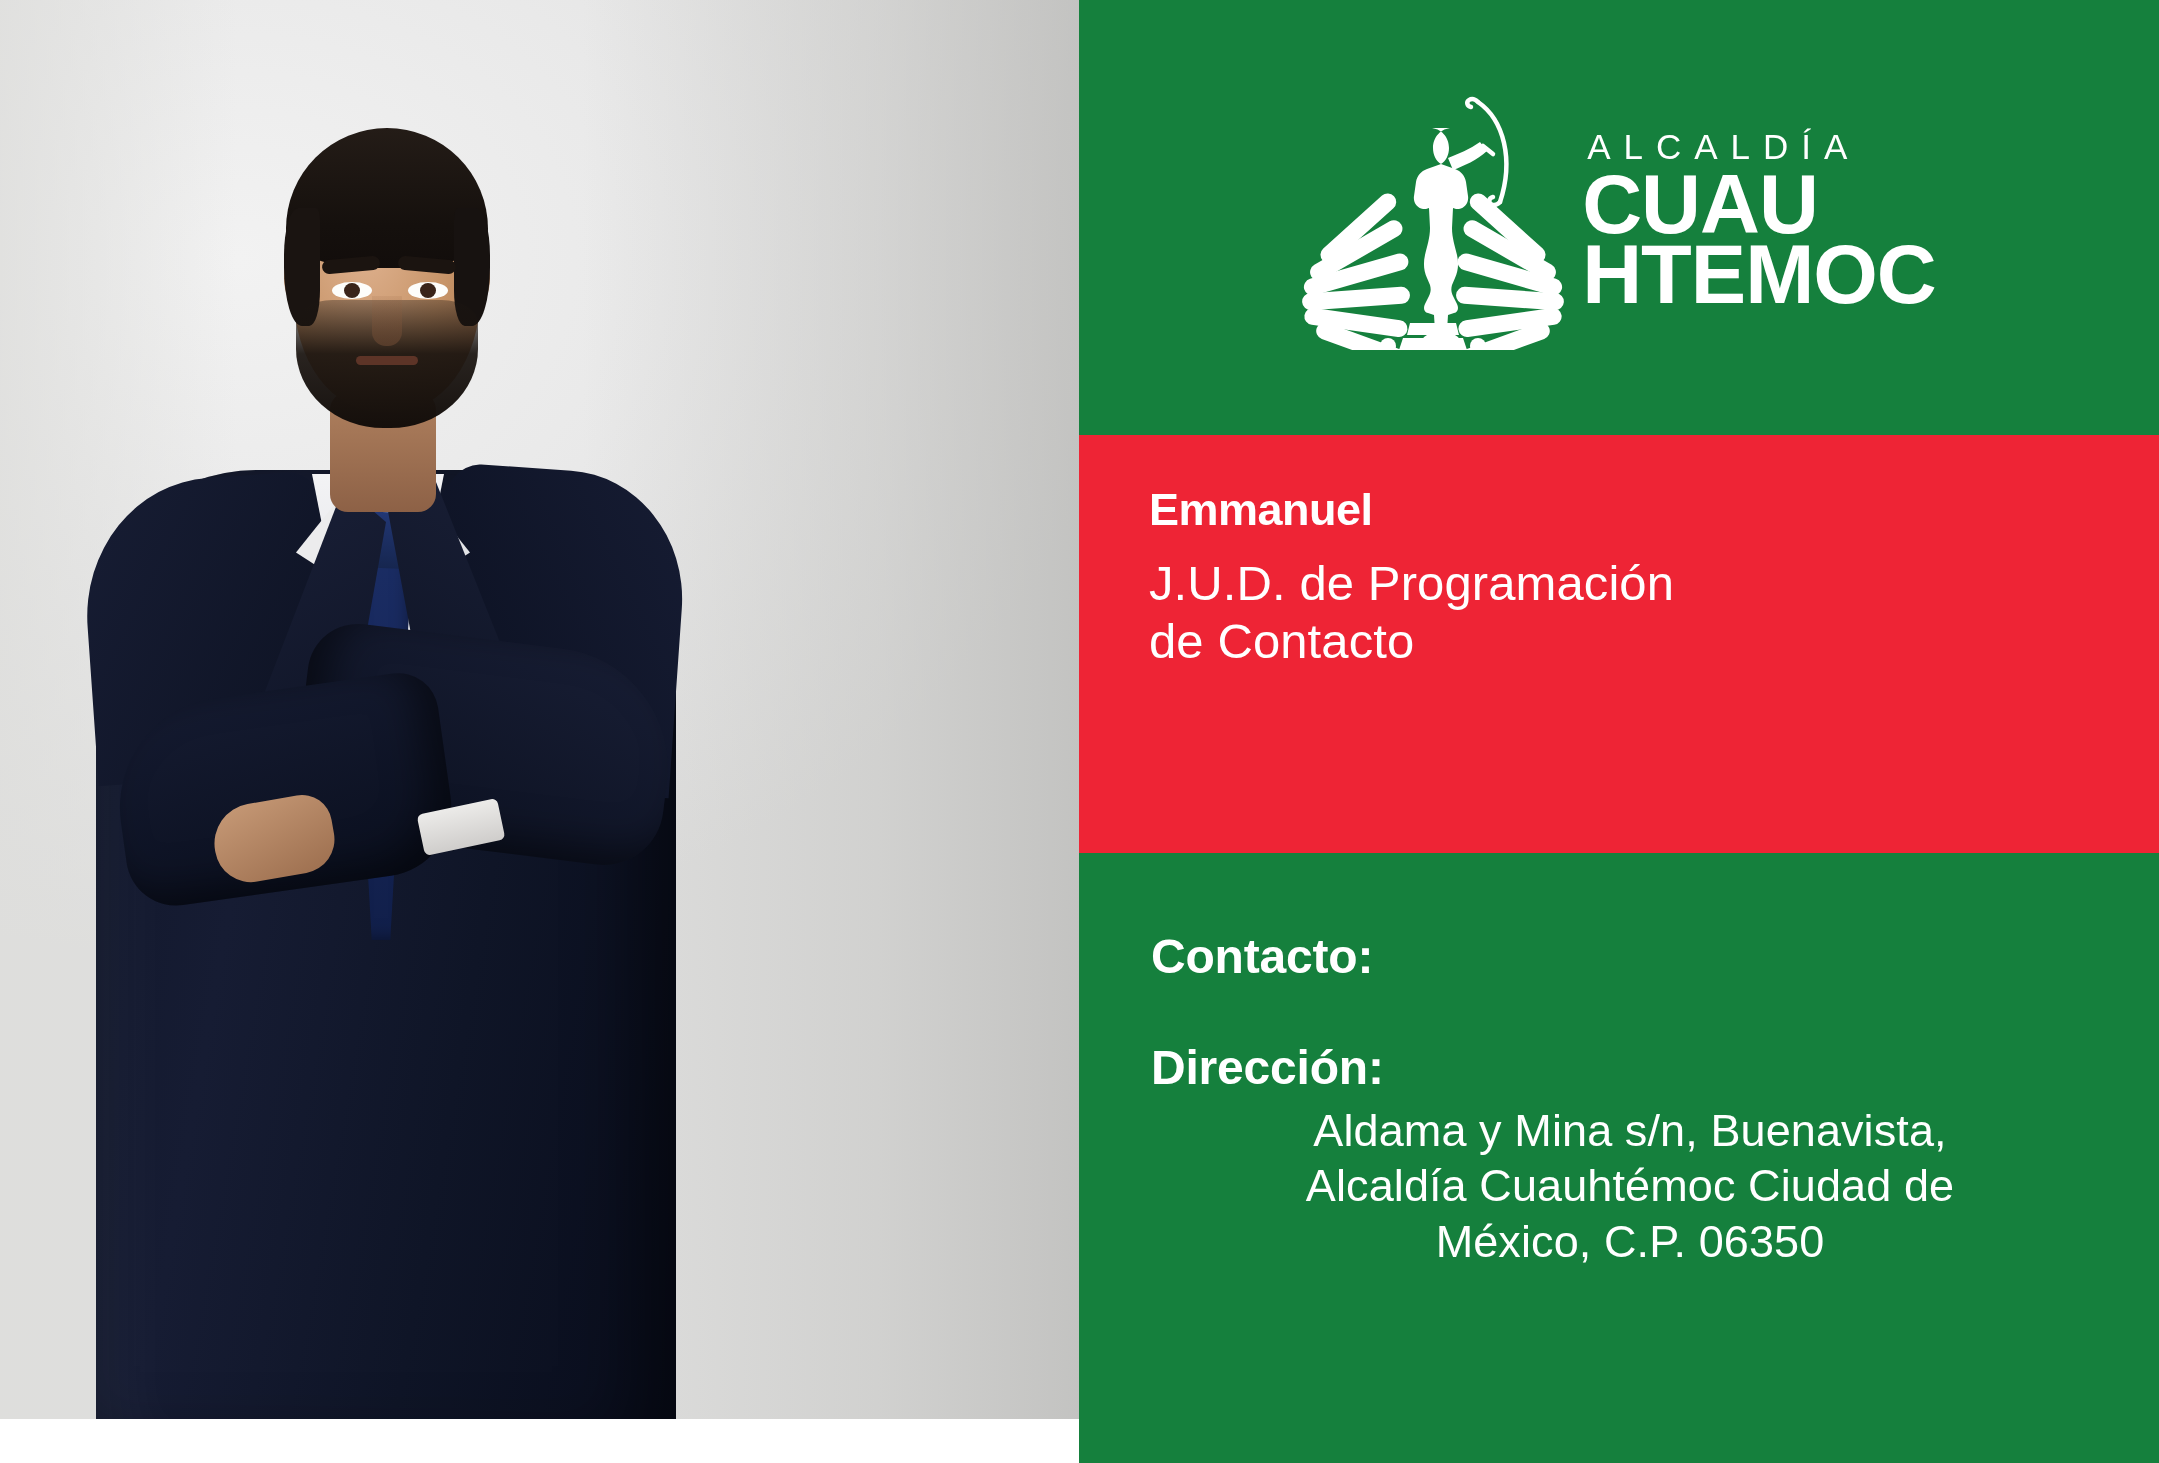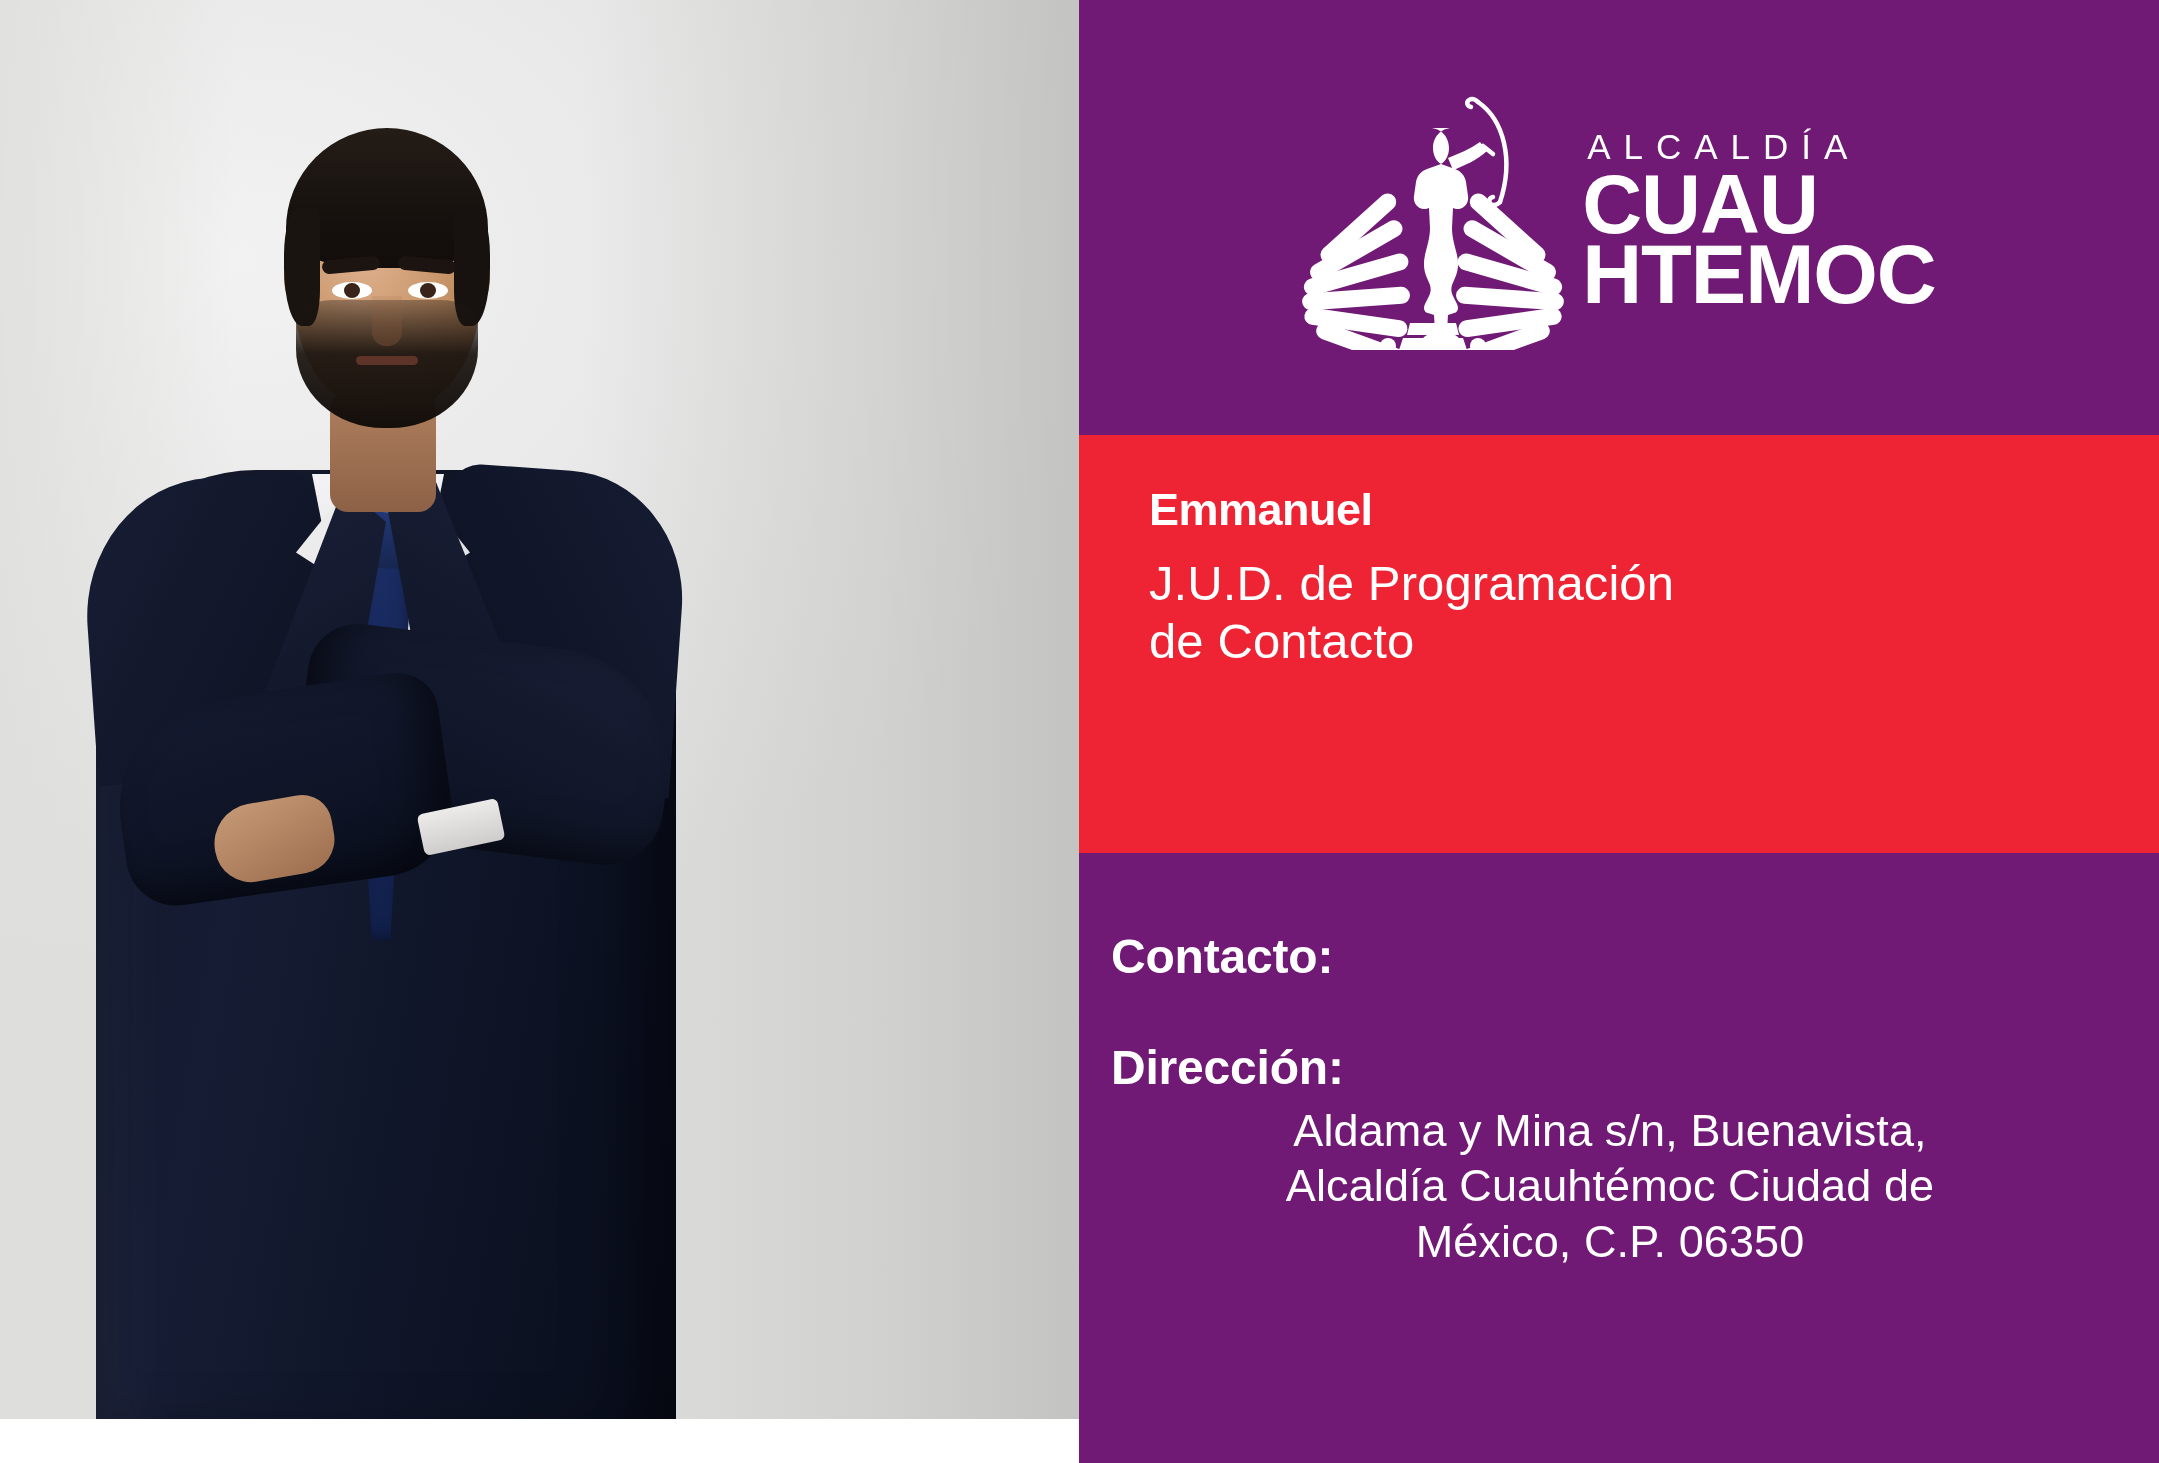--- a/index.html
+++ b/index.html
@@ -164,21 +164,21 @@
     background:linear-gradient(180deg,rgba(28,22,18,.35) 0%,rgba(24,18,14,.92) 42%,rgba(18,13,10,.98) 100%);
     border-radius:20% 20% 48% 48% / 18% 18% 62% 62%;
   }
   .mouth{position:absolute;left:356px;top:356px;width:62px;height:9px;background:#5d3427;border-radius:6px;}
 
   
   .info-pane{
     position:absolute;
     left:1079px; top:0;
     width:1080px; height:1463px;
-    background:#701a75;
+    background:#15803d;
   }
 
   
   .logo-block{
     position:absolute;
     left:0; top:0; right:0; height:435px;
     display:flex; align-items:center; justify-content:center;
     gap:18px;
   }
   .emblem{
@@ -232,21 +232,21 @@
     line-height:1.18;
     margin-top:20px;
     letter-spacing:.1px;
   }
 
   
   .contact-block{
     position:absolute;
     left:0; top:853px; width:100%;
     box-sizing:border-box;
-    padding:78px 50px 0 32px;
+    padding:78px 50px 0 72px;
     color:#ffffff;
   }
   .label{
     font-weight:bold;
     font-size:48px;
     line-height:1.1;
     letter-spacing:-.2px;
   }
   .value{
     font-weight:400;

